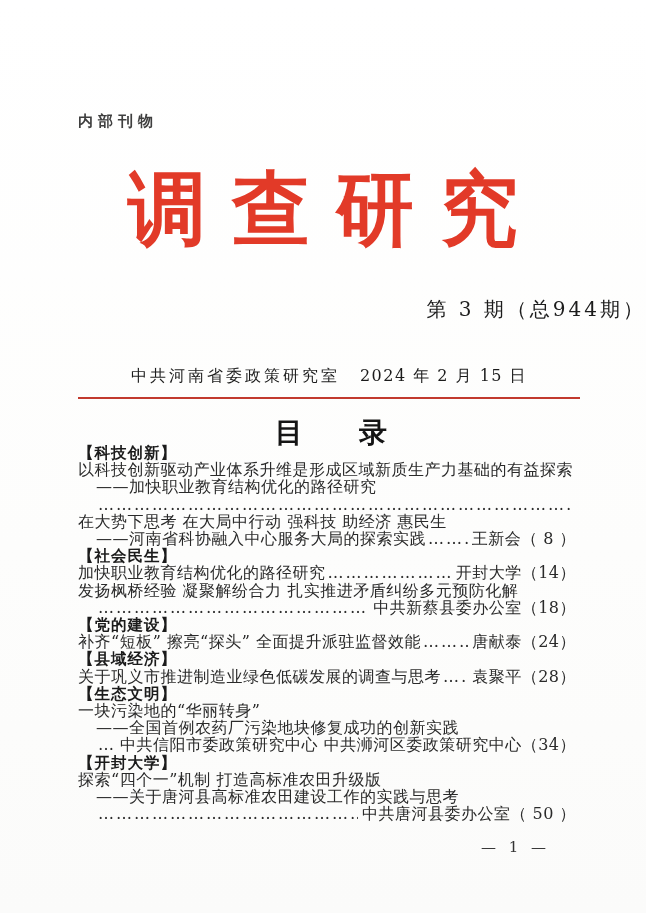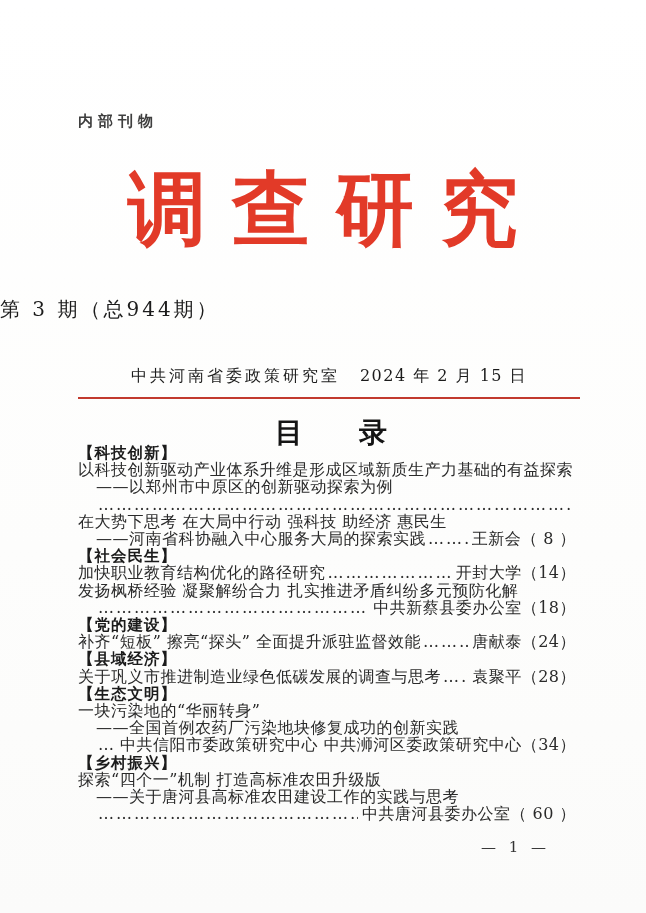--- a/index.html
+++ b/index.html
@@ -20,21 +20,21 @@
   .journal-title{
     position:absolute;top:160px;left:0;width:100%;
     margin:0;text-align:center;
     font-size:78px;line-height:1.25;font-weight:bold;
     letter-spacing:26px;padding-left:26px;box-sizing:border-box;
     color:var(--accent,#e23a28);
     transform:scaleY(1.04);
   }
   .issue-line{
     position:absolute;top:296px;left:0;width:100%;
-    text-align:left;font-size:20px;letter-spacing:3px;color:#1c1c1c;
+    text-align:right;font-size:20px;letter-spacing:3px;color:#1c1c1c;
   }
   .pub-row{
     position:absolute;top:366px;left:78px;right:66px;
     display:flex;justify-content:center;align-items:baseline;
     font-size:16px;color:#1c1c1c;
   }
   .pub-row .publisher{letter-spacing:3px;}
   .pub-row .date{letter-spacing:1.5px;margin-left:20px;}
   .rule{
     position:absolute;top:397px;left:78px;right:66px;height:2px;
@@ -93,21 +93,21 @@
   <div class="toc" id="toc-list">
       <div class="toc-row header">
     <span class="t">【科技创新】</span>
 
   </div>
       <div class="toc-row title">
     <span class="t">以科技创新驱动产业体系升维是形成区域新质生产力基础的有益探索</span>
 
   </div>
       <div class="toc-row sub indent1">
-    <span class="t">——以郑州市中原区的创新驱动探索为例</span>
+    <span class="t">——加快职业教育结构优化的路径研究</span>
 
   </div>
       <div class="toc-row leader indent1">
     <span class="t"></span>
     <span class="dots">……………………………………………………………………………………………………………………………………</span>
   </div>
       <div class="toc-row title">
     <span class="t">在大势下思考 在大局中行动 强科技 助经济 惠民生</span>
 
   </div>
@@ -163,32 +163,32 @@
       <div class="toc-row sub indent1">
     <span class="t">——全国首例农药厂污染地块修复成功的创新实践</span>
 
   </div>
       <div class="toc-row leader indent1">
     <span class="t"></span>
     <span class="dots">……………………………………………………………………………………………………………………………………</span>
     <span class="r">中共信阳市委政策研究中心 中共浉河区委政策研究中心（34）</span>
   </div>
       <div class="toc-row header">
-    <span class="t">【乡村振兴】</span>
+    <span class="t">【开封大学】</span>
 
   </div>
       <div class="toc-row title">
     <span class="t">探索“四个一”机制 打造高标准农田升级版</span>
 
   </div>
       <div class="toc-row sub indent1">
     <span class="t">——关于唐河县高标准农田建设工作的实践与思考</span>
 
   </div>
       <div class="toc-row leader indent1">
     <span class="t"></span>
     <span class="dots">……………………………………………………………………………………………………………………………………</span>
-    <span class="r">中共唐河县委办公室（ 60 ）</span>
+    <span class="r">中共唐河县委办公室（ 50 ）</span>
   </div>
     </div>
 
   <div class="folio">— 1 —</div>
 </div>
 
 </body></html>

